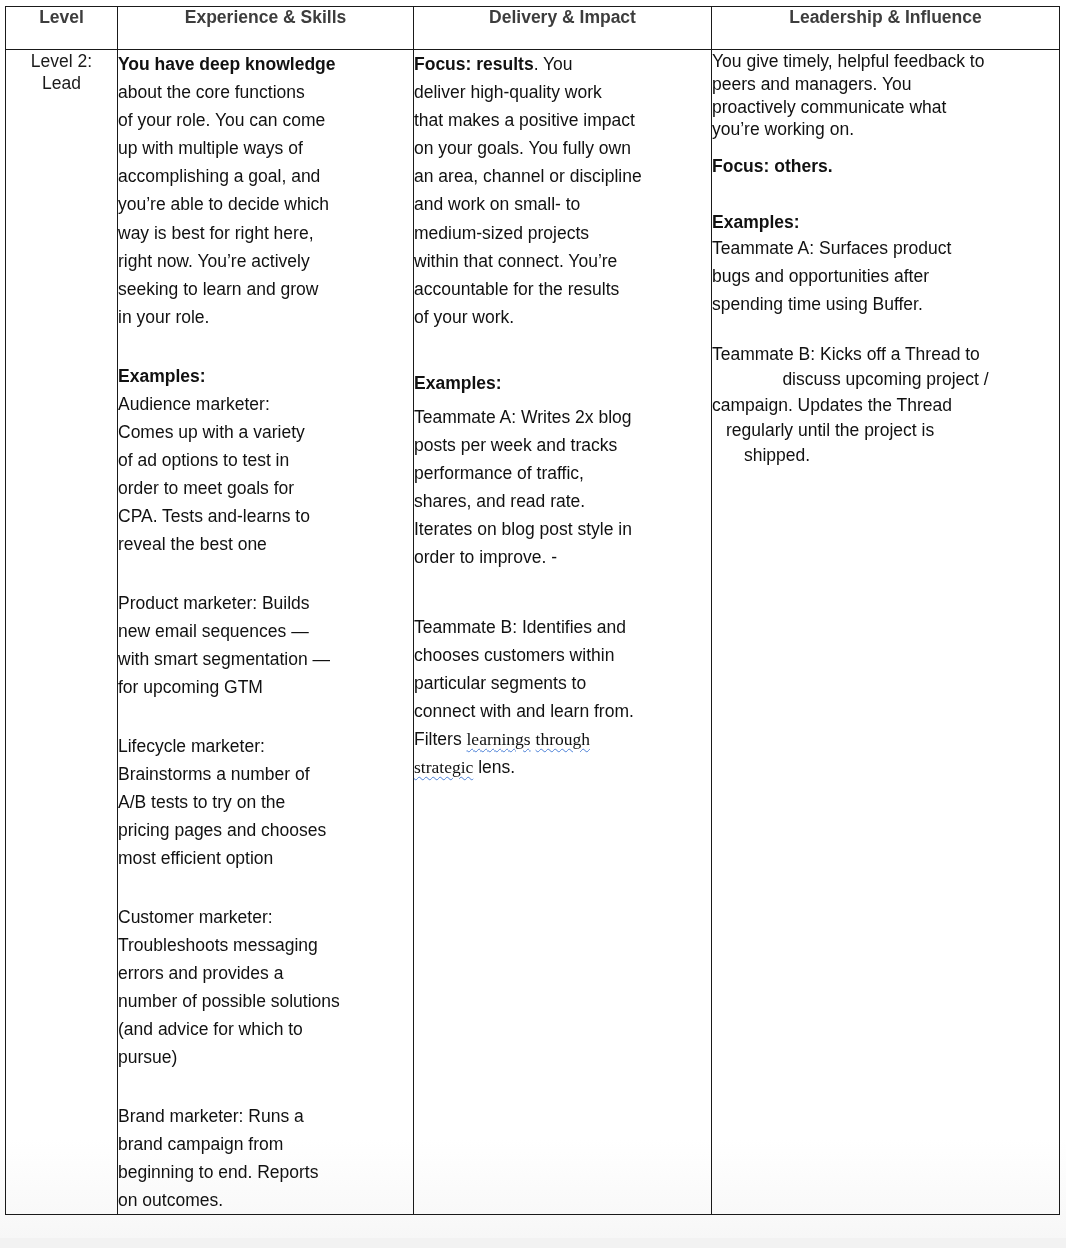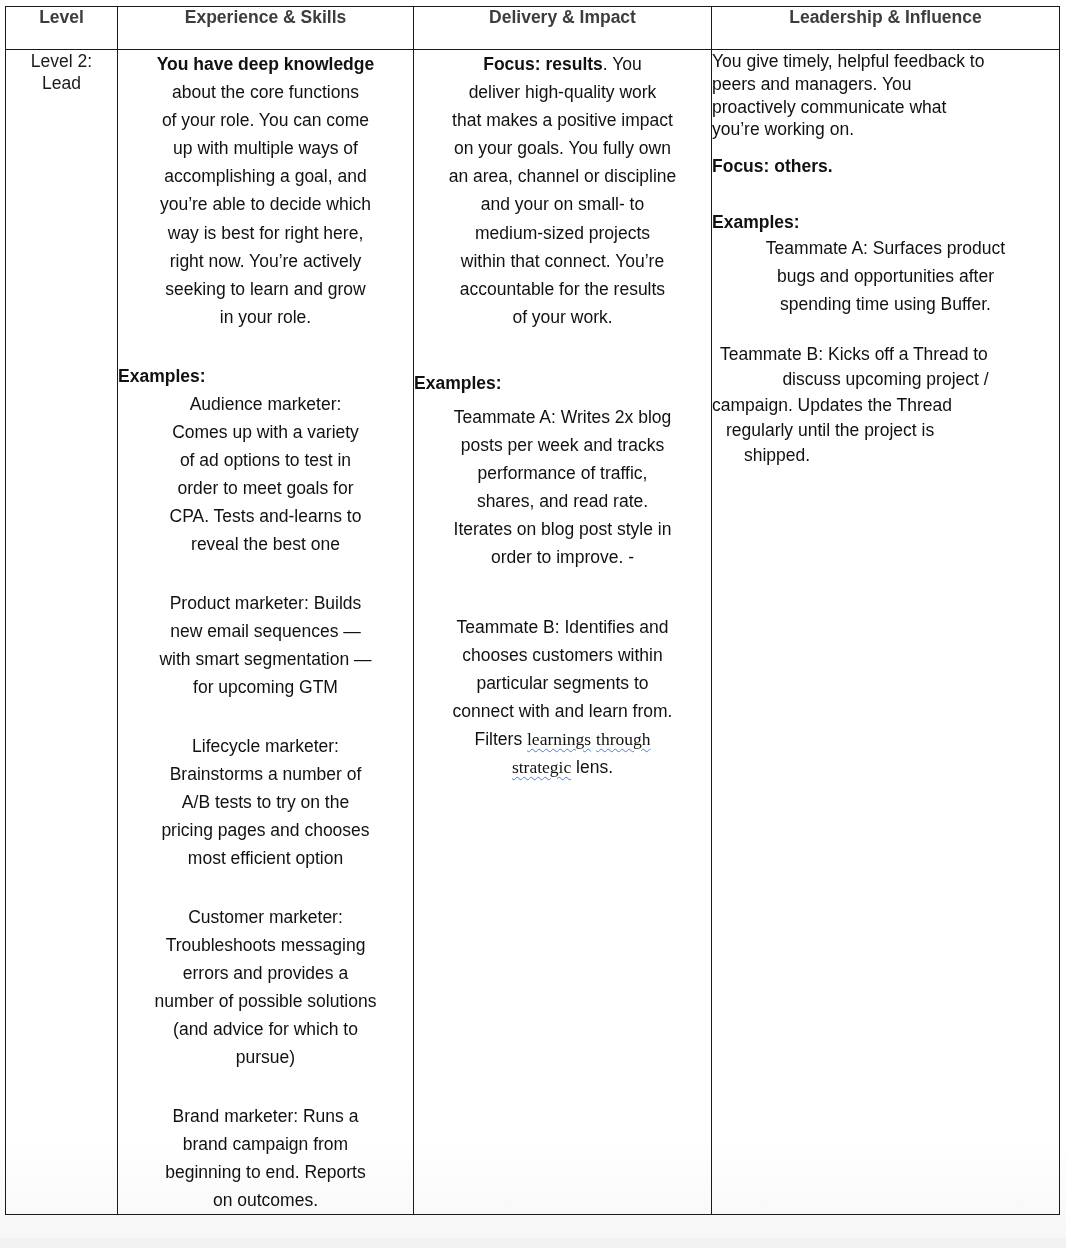--- a/index.html
+++ b/index.html
@@ -36,21 +36,21 @@
     color: #3d3d3d;
     text-align: center;
     vertical-align: middle;
   }
   .cell { font-size: 17.5px; }
   .level-cell { text-align: center; padding-top: 14px; }
   .level-cell span { display: block; line-height: 22px; color: #1a1a1a; }
   .es-cell { padding: 12px 10px 0 20px; }
   .di-cell { padding: 12px 10px 0 19px; }
   .li-cell { padding: 10px 8px 0 20px; }
-  .p { margin: 0; line-height: 28.1px; text-align: center; }
+  .p { margin: 0; line-height: 28.1px; }
   .p-tight { margin: 0; line-height: 22.8px; }
   .gap { height: 31px; }
   .gap-lg { height: 38px; }
   b { font-weight: bold; }
   .spell {
     text-decoration: underline wavy #4a7fd6;
     text-decoration-thickness: 1px;
     text-underline-offset: 3px;
     font-family: Liberation Serif, serif;
   }
@@ -142,21 +142,21 @@
           </div>
       </td>
 
       <td class="cell di-cell">
         <p class="p"><b>Focus: results</b><span>. You</span></p>
         <div id="di-intro">
             <p class="p">deliver high-quality work</p>
             <p class="p">that makes a positive impact</p>
             <p class="p">on your goals. You fully own</p>
             <p class="p">an area, channel or discipline</p>
-            <p class="p">and your on small- to</p>
+            <p class="p">and work on small- to</p>
             <p class="p">medium-sized projects</p>
             <p class="p">within that connect. You’re</p>
             <p class="p">accountable for the results</p>
             <p class="p">of your work.</p>
           </div>
         <div class="gap-lg"></div>
         <p class="di-ex-head"><b>Examples:</b></p>
         <div style="height:6px"></div>
         <div id="di-a">
             <p class="p">Teammate A: Writes 2x blog</p>
@@ -192,21 +192,21 @@
         <p class="p-tight"><b>Focus: others.</b></p>
         <div style="height:33px"></div>
         <p class="p-tight"><b>Examples:</b></p>
         <div id="li-a">
             <p class="p">Teammate A: Surfaces product</p>
             <p class="p">bugs and opportunities after</p>
             <p class="p">spending time using Buffer.</p>
           </div>
         <div style="height:24px"></div>
         <div id="li-b">
-            <p class="p-tight" style="line-height: 25.3px; margin-left: 8px;">Teammate B: Kicks off a Thread to</p>
+            <p class="p-tight" style="line-height: 25.3px;">Teammate B: Kicks off a Thread to</p>
             <p class="p-tight" style="line-height: 25.3px; text-align: center;">discuss upcoming project /</p>
             <p class="p-tight" style="line-height: 25.3px;">campaign. Updates the Thread</p>
             <p class="p-tight" style="line-height: 25.3px; margin-left: 14px;">regularly until the project is</p>
             <p class="p-tight" style="line-height: 25.3px; margin-left: 32px;">shipped.</p>
           </div>
       </td>
     </tr>
   </tbody>
 </table>
 

